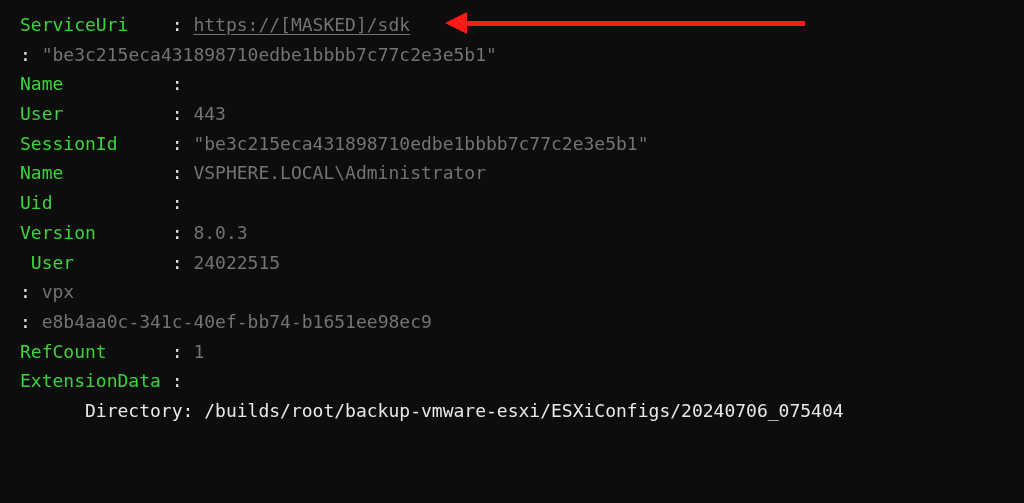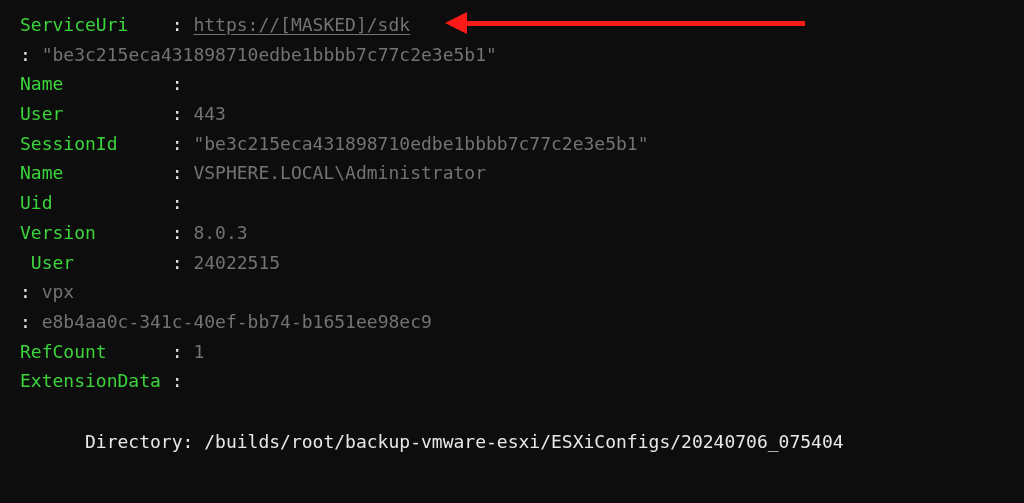--- a/index.html
+++ b/index.html
@@ -36,21 +36,20 @@
       color: #737373;
     }
     .value.underlined {
       text-decoration: underline;
       text-underline-offset: 3px;
     }
     .directory-line {
       color: #e8e8e8;
       white-space: pre;
       padding-left: 6ch;
-      margin-top: 31px;
     }
     .arrow-container {
       position: absolute;
       top: 12px;
       left: 445px;
       width: 360px;
       height: 20px;
       pointer-events: none;
     }
     .arrow-line {

